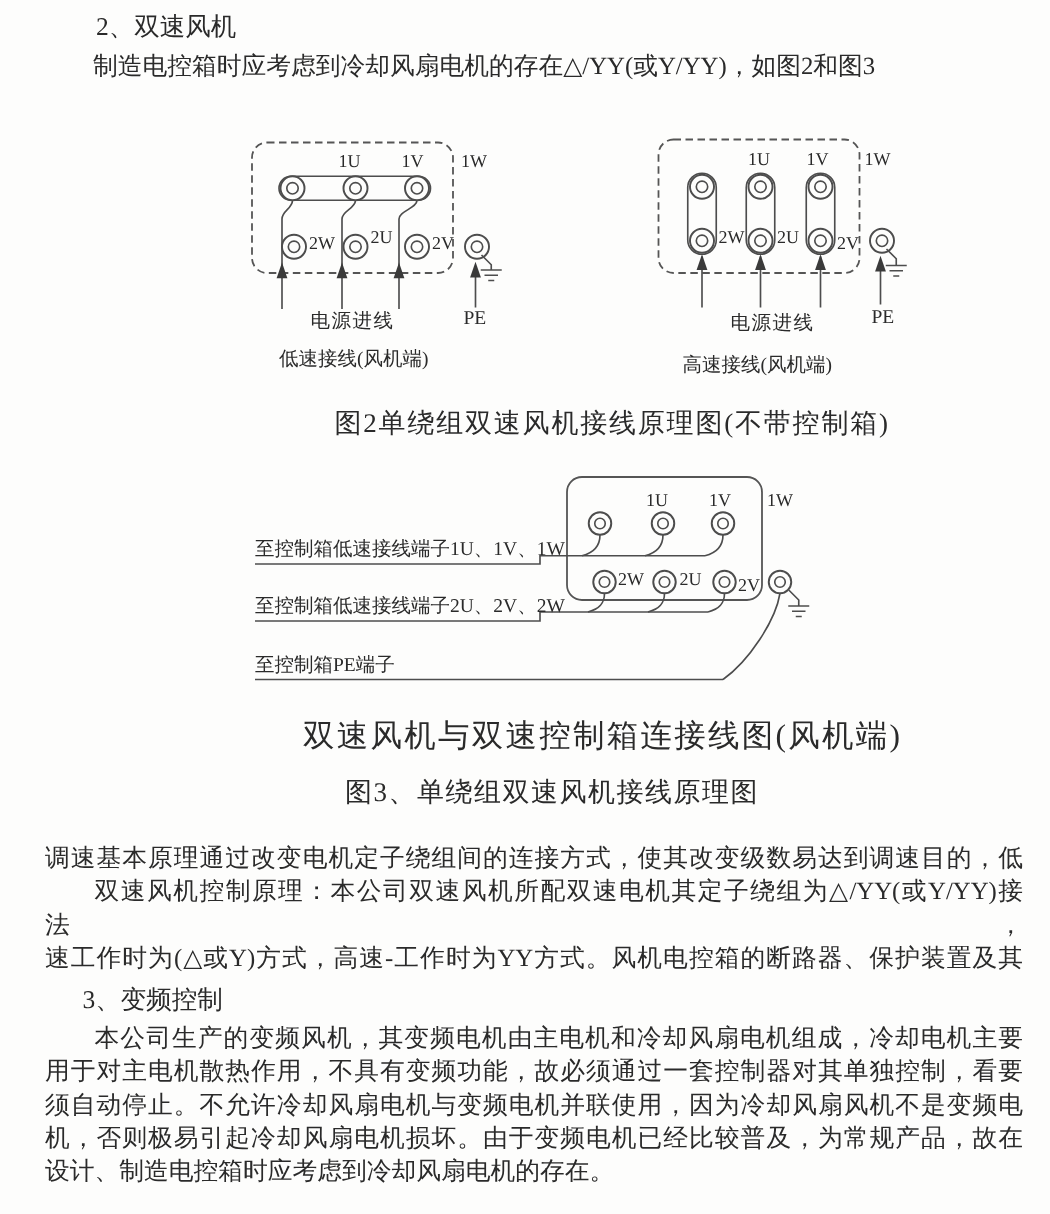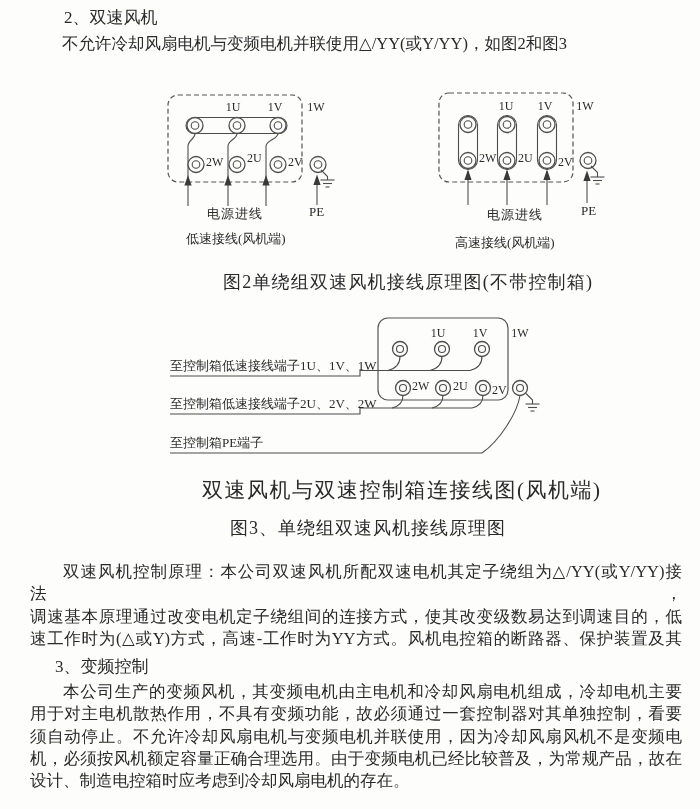--- a/index.html
+++ b/index.html
@@ -23,21 +23,21 @@
   .pline{line-height:22.3px;text-align:justify;text-align-last:justify;}
   .pline.last{text-align-last:left;}
   .pline.indent{text-indent:2em;}
   .small{font-size:12px;}
   .mid{font-size:13px;}
 </style>
 </head>
 <body>
 
 <div class="lbl" style="left:64px;top:8px;font-size:17px;">2、双速风机</div>
-<div class="lbl" style="left:62px;top:35px;font-size:16.5px;">不允许冷却风扇电机与变频电机并联使用△/YY(或Y/YY)，如图2和图3</div>
+<div class="lbl" style="left:62px;top:35px;font-size:16.5px;">制造电控箱时应考虑到冷却风扇电机的存在△/YY(或Y/YY)，如图2和图3</div>
 
 <svg width="700" height="180" style="top:85px" viewBox="0 0 700 180">
 
   <g>
     <rect class="boxd" x="168" y="10" width="134" height="87" rx="10"></rect>
 
     <rect class="link" x="186" y="32.5" width="101" height="16" rx="8"></rect>
 
     <path class="wire" d="M195,48.5 C195,54 188,55.5 188,61 L188,121"></path>
     <path class="wire" d="M237,48.5 C237,54 228,55.5 228,61 L228,121"></path>
@@ -192,26 +192,26 @@
 <div class="lbl small" style="left:453px;top:380px;">2U</div>
 <div class="lbl small" style="left:492px;top:384px;">2V</div>
 <div class="lbl mid" style="left:170px;top:359px;">至控制箱低速接线端子1U、1V、1W</div>
 <div class="lbl mid" style="left:170px;top:397px;">至控制箱低速接线端子2U、2V、2W</div>
 <div class="lbl mid" style="left:170px;top:436px;">至控制箱PE端子</div>
 
 <div class="lbl" style="left:190px;top:478px;font-size:21px;letter-spacing:1.5px;margin-left:12px;">双速风机与双速控制箱连接线图(风机端)</div>
 <div class="lbl" style="left:230px;top:518px;font-size:18px;letter-spacing:1px;">图3、单绕组双速风机接线原理图</div>
 
 <div class="para" style="top:561px;">
+  <div class="pline">调速基本原理通过改变电机定子绕组间的连接方式，使其改变级数易达到调速目的，低</div>
   <div class="pline indent">双速风机控制原理：本公司双速风机所配双速电机其定子绕组为△/YY(或Y/YY)接法，</div>
-  <div class="pline">调速基本原理通过改变电机定子绕组间的连接方式，使其改变级数易达到调速目的，低</div>
   <div class="pline">速工作时为(△或Y)方式，高速-工作时为YY方式。风机电控箱的断路器、保护装置及其</div>
 </div>
 
 <div class="lbl" style="left:55px;top:657px;font-size:17px;">3、变频控制</div>
 
 <div class="para" style="top:681px;">
   <div class="pline indent">本公司生产的变频风机，其变频电机由主电机和冷却风扇电机组成，冷却电机主要</div>
   <div class="pline">用于对主电机散热作用，不具有变频功能，故必须通过一套控制器对其单独控制，看要</div>
   <div class="pline">须自动停止。不允许冷却风扇电机与变频电机并联使用，因为冷却风扇风机不是变频电</div>
-  <div class="pline">机，必须按风机额定容量正确合理选用。由于变频电机已经比较普及，为常规产品，故在</div>
+  <div class="pline">机，否则极易引起冷却风扇电机损坏。由于变频电机已经比较普及，为常规产品，故在</div>
   <div class="pline last">设计、制造电控箱时应考虑到冷却风扇电机的存在。</div>
 </div>
 
 </body></html>

